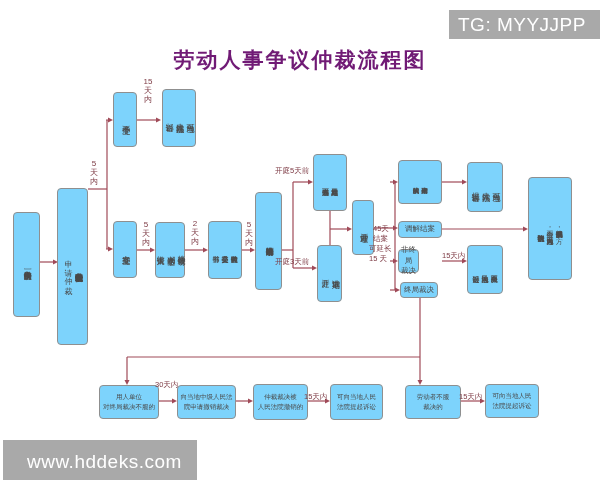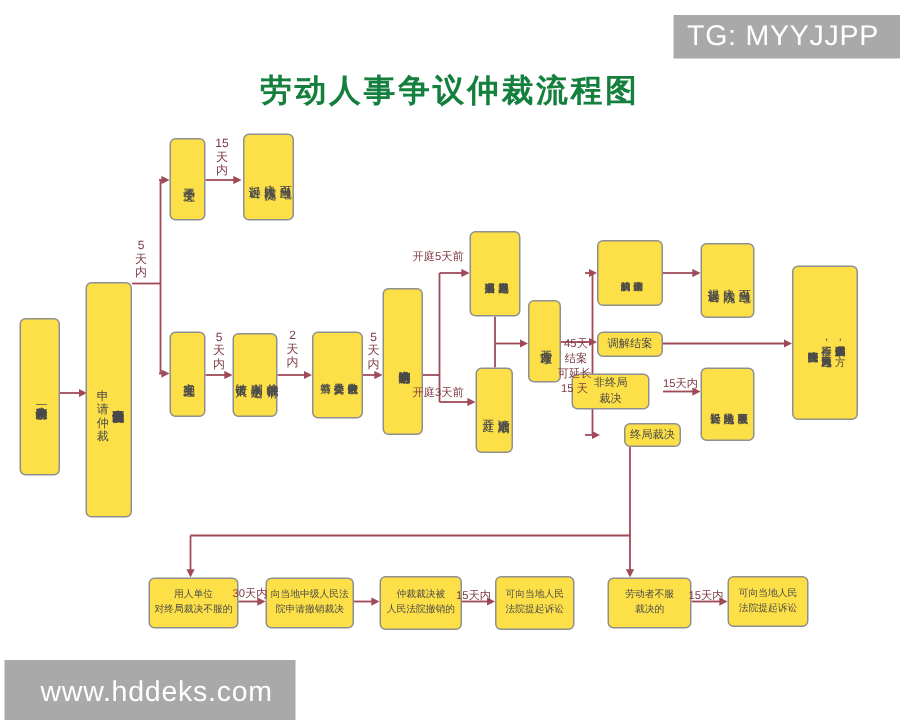--- a/index.html
+++ b/index.html
@@ -1,34 +1,34 @@
 <!DOCTYPE html>
 <html><head>
 <meta charset="utf-8">
 <style>
   html,body{margin:0;padding:0;background:#fff;}
   .stage{position:relative;width:600px;height:480px;background:#ffffff;overflow:hidden;
          font-family:"Liberation Sans","DejaVu Sans",sans-serif;}
   .title{position:absolute;left:0;right:0;top:46px;text-align:center;font-size:21px;
-         font-weight:700;color:#15803d;letter-spacing:2px;}
+         font-weight:700;color:#701a75;letter-spacing:2px;}
   svg.wires{position:absolute;left:0;top:0;}
   .box{position:absolute;box-sizing:border-box;border:1px solid #8f8f8f;border-radius:4px;
-       background:#fde047;display:flex;justify-content:center;align-items:center;
+       background:#7dd3fc;display:flex;justify-content:center;align-items:center;
        color:#4a4a4a;text-align:center;}
   .box.v span{writing-mode:vertical-rl;text-orientation:upright;height:100%;
        white-space:pre-wrap;text-align:center;line-height:1.3;}
   .f8  span{font-size:8px;letter-spacing:0.5px;}
   .f8t span{font-size:8px;letter-spacing:0;}
   .f7  span{font-size:7px;letter-spacing:0;}
   .f65 span{font-size:6.5px;letter-spacing:0;}
   .box.h span{white-space:pre-line;font-size:7.5px;line-height:1.45;}
   .box.h.small span{font-size:6.5px;line-height:1.55;}
   .vlab{position:absolute;font-size:8px;color:#7d3a44;text-align:center;line-height:1.15;
         white-space:pre-line;}
-  .hlab{position:absolute;font-size:7.5px;color:#7d3a44;text-align:center;line-height:1.3;
+  .hlab{position:absolute;font-size:7.5px;color:#7d3a44;line-height:1.3;
         white-space:pre-line;}
   .wm{position:absolute;background:#a9a9a9;color:#ffffff;display:flex;align-items:center;
       font-size:19px;letter-spacing:0.5px;}
 </style>
 </head>
 <body>
 
 <div class="stage">
 
   <div class="title">劳动人事争议仲裁流程图</div>
@@ -117,25 +117,25 @@
   <div class="box v f8" style="left:352px;top:200px;width:22px;height:55px">
       <span>开庭审理</span>
     </div>
   <div class="box v f65" style="left:398px;top:160px;width:44px;height:44px">
       <span>逾期未作出调
 解或裁决的</span>
     </div>
   <div class="box h" style="left:398px;top:221px;width:44px;height:17px">
       <span>调解结案</span>
     </div>
-  <div class="box h" style="left:381px;top:249px;width:52px;height:24px">
+  <div class="box h" style="left:398px;top:249px;width:21px;height:24px">
       <span>非终局
 裁决</span>
     </div>
-  <div class="box h" style="left:416px;top:282px;width:38px;height:16px">
+  <div class="box h" style="left:400px;top:282px;width:38px;height:16px">
       <span>终局裁决</span>
     </div>
   <div class="box v f8" style="left:467px;top:162px;width:36px;height:50px">
       <span>可向当地
 人民法院
 提起诉讼</span>
     </div>
   <div class="box v f7" style="left:467px;top:245px;width:36px;height:49px">
       <span>不服裁决可向
 当地人民法院
@@ -167,39 +167,39 @@
 裁决的</span>
     </div>
   <div class="box h small" style="left:485px;top:384px;width:54px;height:34px">
       <span>可向当地人民
 法院提起诉讼</span>
     </div>
 
   <div class="vlab" style="left:87px;top:159px;width:14px">5
 天
 内</div>
-  <div class="vlab" style="left:140px;top:91px;width:16px">15
+  <div class="vlab" style="left:140px;top:77px;width:16px">15
 天
 内</div>
   <div class="vlab" style="left:139px;top:220px;width:14px">5
 天
 内</div>
   <div class="vlab" style="left:187px;top:219px;width:16px">2
 天
 内</div>
   <div class="vlab" style="left:242px;top:220px;width:14px">5
 天
 内</div>
   <div class="hlab" style="left:275px;top:166px">开庭5天前</div>
   <div class="hlab" style="left:275px;top:257px">开庭3天前</div>
   <div class="hlab" style="left:373px;top:224px;width:22px">45天
 结案</div>
   <div class="hlab" style="left:369px;top:244px;width:28px">可延长
 15 天</div>
   <div class="hlab" style="left:442px;top:251px">15天内</div>
-  <div class="hlab" style="left:155px;top:391px">30天内</div>
+  <div class="hlab" style="left:155px;top:380px">30天内</div>
   <div class="hlab" style="left:304px;top:392px">15天内</div>
   <div class="hlab" style="left:459px;top:392px">15天内</div>
 
   <div class="wm" style="left:449px;top:10px;width:151px;height:29px;padding-left:9px">TG: MYYJJPP</div>
   <div class="wm" style="left:3px;top:440px;width:170px;height:44px;padding-left:24px">www.hddeks.com</div>
 
 </div>
 
 </body></html>

